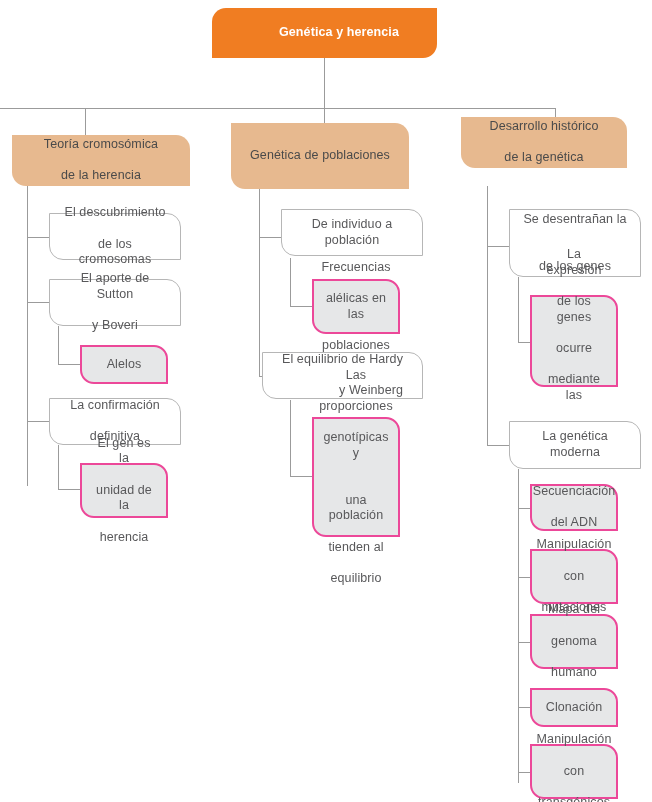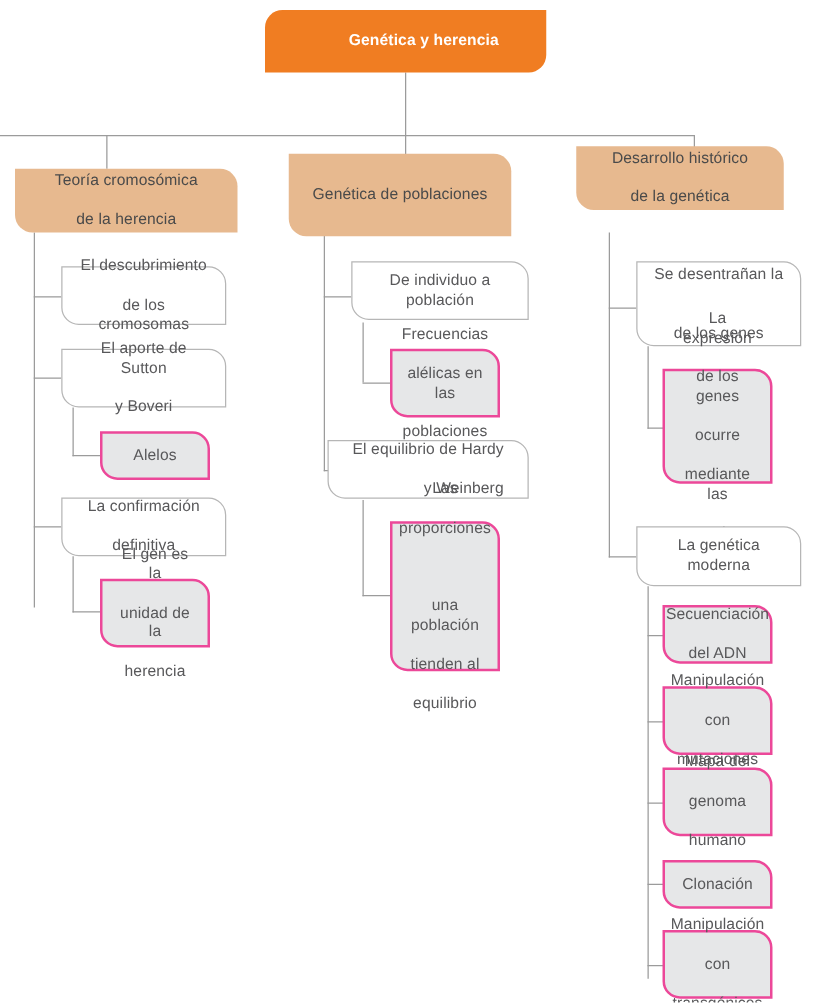--- a/index.html
+++ b/index.html
@@ -199,21 +199,21 @@
     <span>
       <span>El equilibrio de Hardy</span><br>
       <span>y Weinberg</span>
     </span>
   </div>
 
   <div class="node lv4" style="left:312px; top:417px; width:88px; height:120px;">
     <span>
       <span>Las</span><br>
       <span>proporciones</span><br>
-      <br>
+      <span>genotípicas y</span><br>
       <br>
       <span>una población</span><br>
       <span>tienden al</span><br>
       <span>equilibrio</span>
     </span>
   </div>
 
   <div class="node lv3" style="left:509px; top:209px; width:132px; height:68px;">
     <span>
       <span>Se desentrañan la</span><br>

